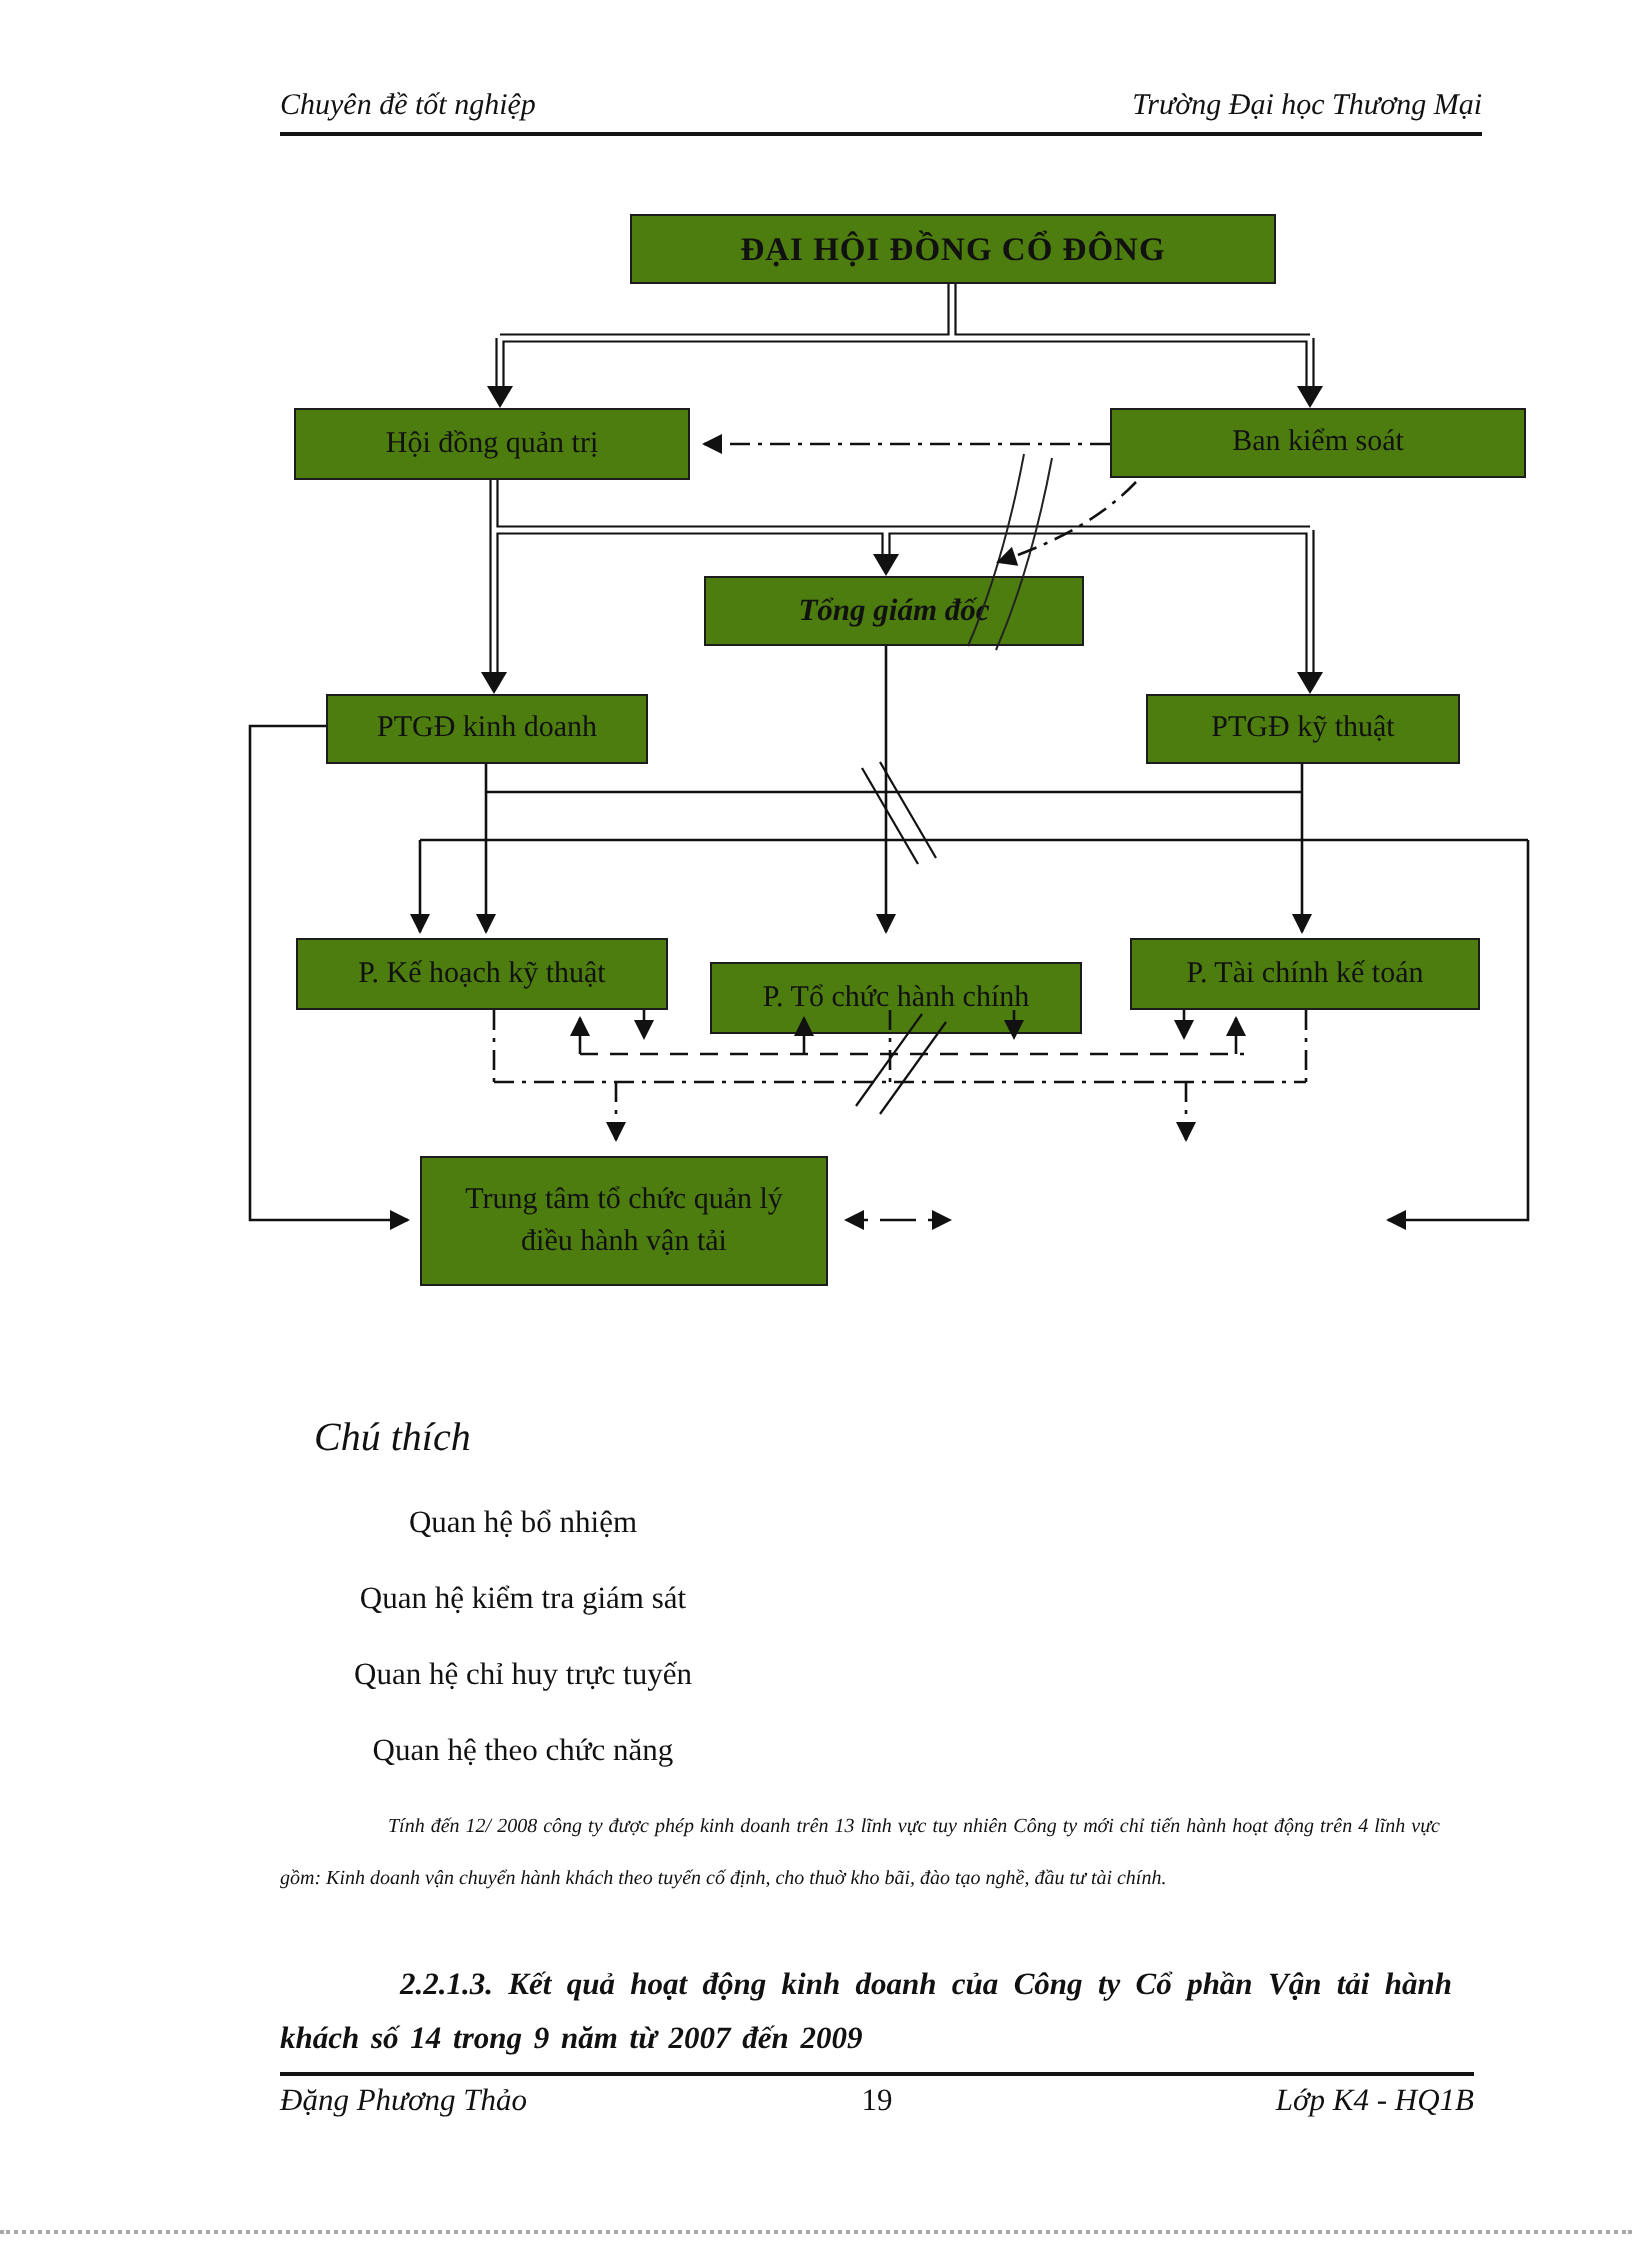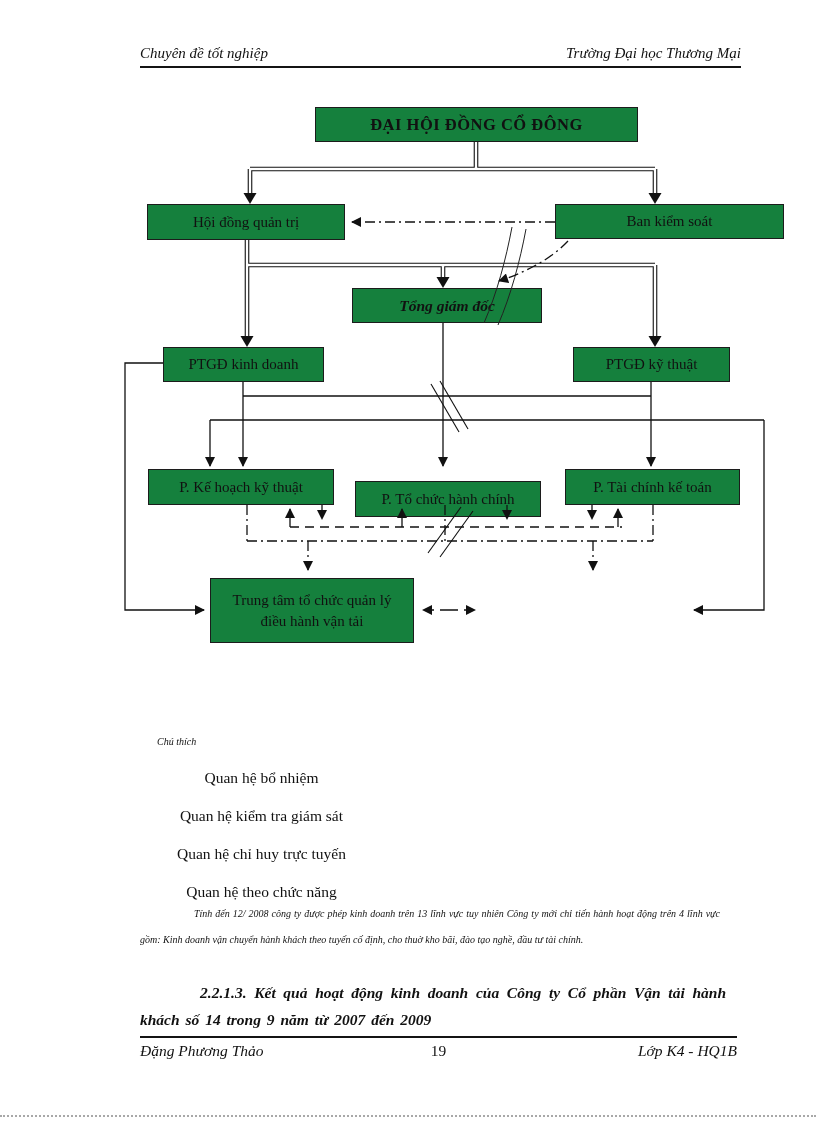--- a/index.html
+++ b/index.html
@@ -23,41 +23,41 @@
   }
   .footer .f-left  { flex:1; font-style:italic; text-align:left; }
   .footer .f-mid   { flex:1; text-align:center; }
   .footer .f-right { flex:1; font-style:italic; text-align:right; }
   .bottom-dots { position:absolute; left:0; right:0; bottom:6px; border-bottom:2px dotted #a8a8a8; }
 
   
   .chart { position:absolute; left:0; top:0; width:816px; height:700px; }
   .node {
     position:absolute; box-sizing:border-box;
-    border:1.4px solid #1c1c1c; background:#15803d;
+    border:1.4px solid #1c1c1c; background:#4d7c0f;
     display:flex; align-items:center; justify-content:center;
     text-align:center; font-size:15px; line-height:21px; padding:0 20px;
     z-index:1;
   }
   #n-dhdcd   { left:315px; top:107px; width:323px; height:35px; font-weight:bold; font-size:16.5px; letter-spacing:0.5px; }
   #n-hdqt    { left:147px; top:204px; width:198px; height:36px; }
-  #n-bks     { left:555px; top:204px; width:229px; height:35px; }
+  #n-bks     { left:555px; top:204px; width:208px; height:35px; }
   #n-tgd     { left:352px; top:288px; width:190px; height:35px; font-weight:bold; font-style:italic; font-size:15.5px; }
   #n-ptgd-kd { left:163px; top:347px; width:161px; height:35px; }
   #n-ptgd-kt { left:573px; top:347px; width:157px; height:35px; }
   #n-p-khkt  { left:148px; top:469px; width:186px; height:36px; }
   #n-p-tchc  { left:355px; top:469px; width:186px; height:36px;margin-top:12px; }
   #n-p-tckt  { left:565px; top:469px; width:175px; height:36px; }
   #n-tt1     { left:210px; top:578px; width:204px; height:65px; }
   #n-tt2     { left:491px; top:578px; width:199px; height:65px; }
   .connectors { position:absolute; left:0; top:0; z-index:2; pointer-events:none; }
 
   
   .legend { position:absolute; left:157px; top:708px; }
-  .legend-title { font-style:italic; font-size:10px; margin-bottom:22px;margin-top:28px; }
+  .legend-title { font-style:italic; font-size:20px; margin-bottom:22px; }
   .legend-row { display:flex; align-items:center; height:16px; margin-bottom:22px;flex-direction:column; }
   .legend-row svg { display:block; }
   .legend-label { margin-left:20px; font-size:15.5px; }
 
   
   .body-par {
     position:absolute; left:140px; top:901px; width:580px;
     font-size:10px; line-height:25.8px; text-align:justify; text-indent:54px;font-style:italic;
   }
   .section-heading {

